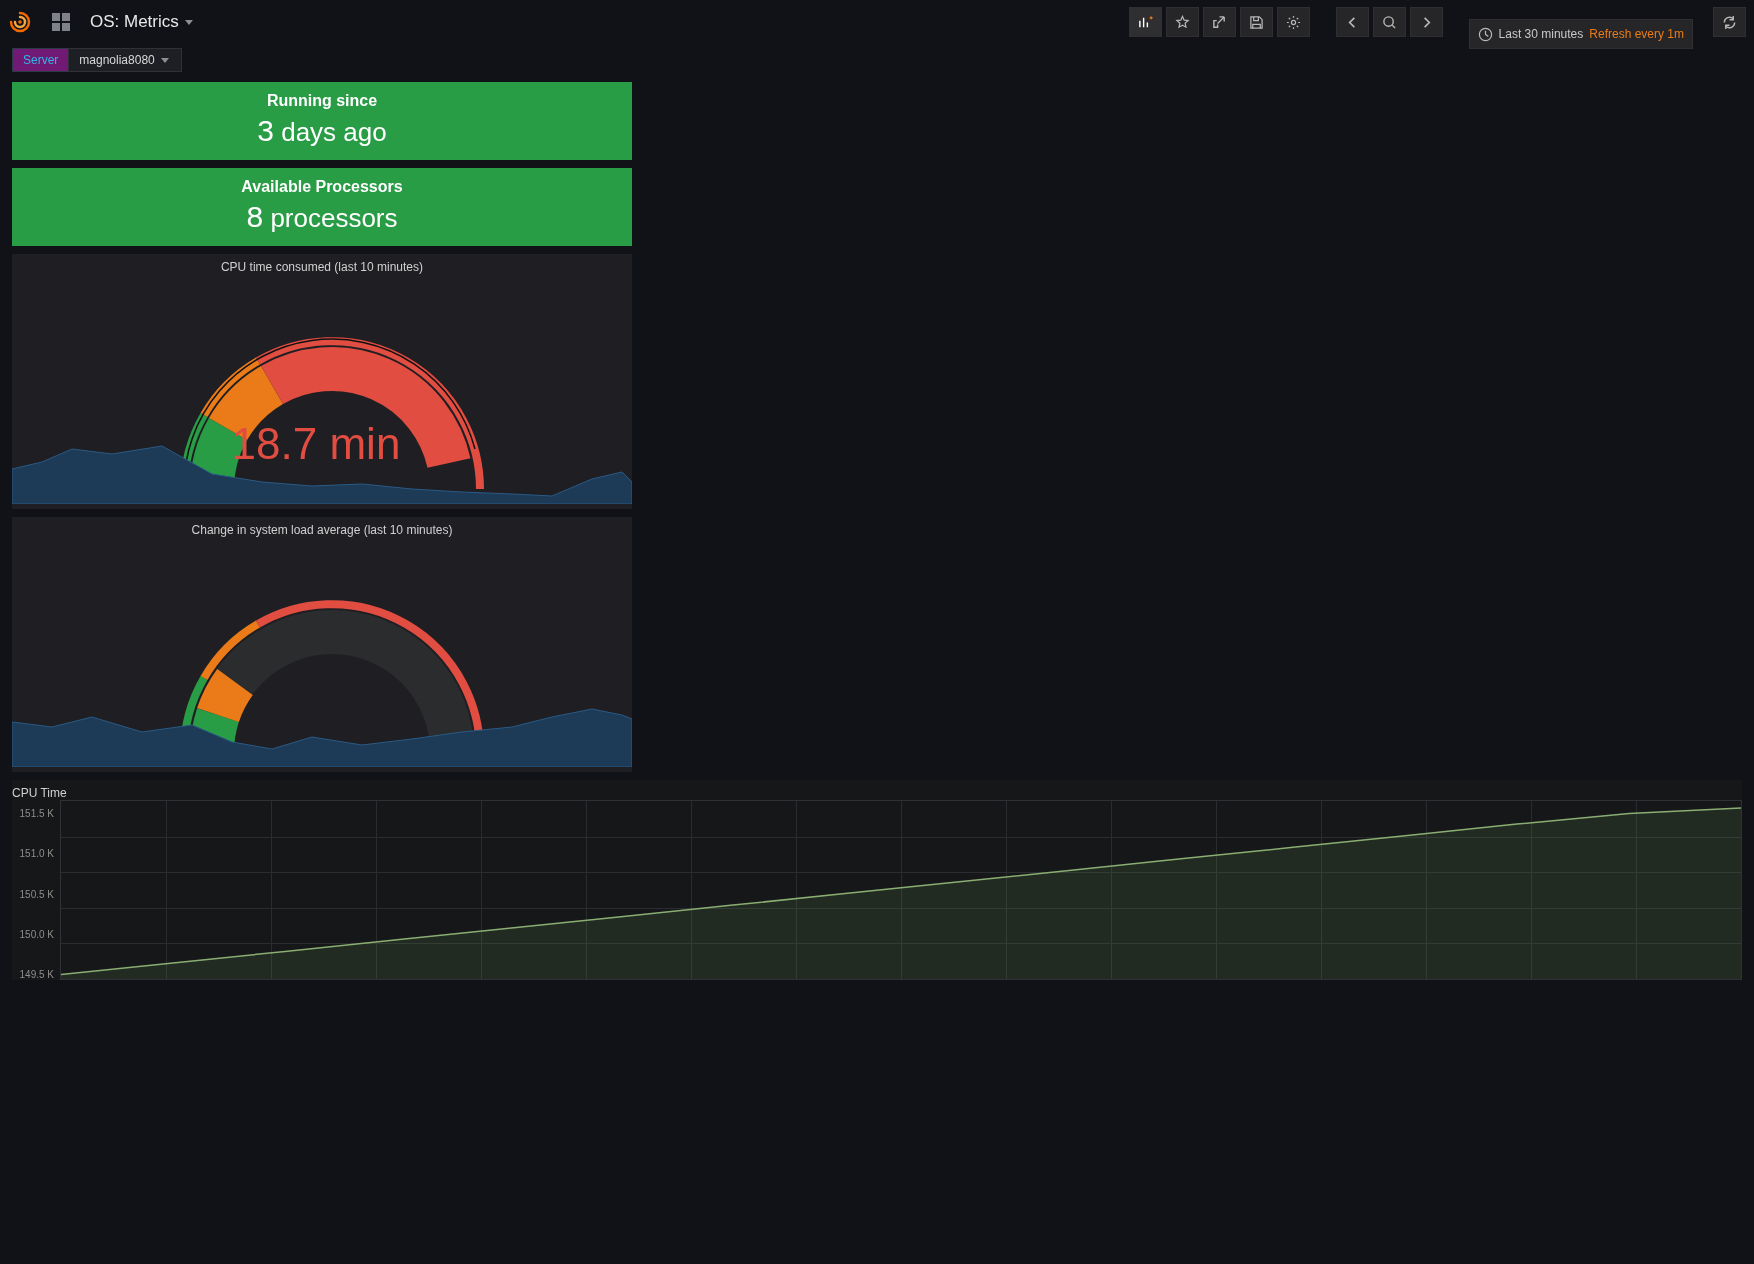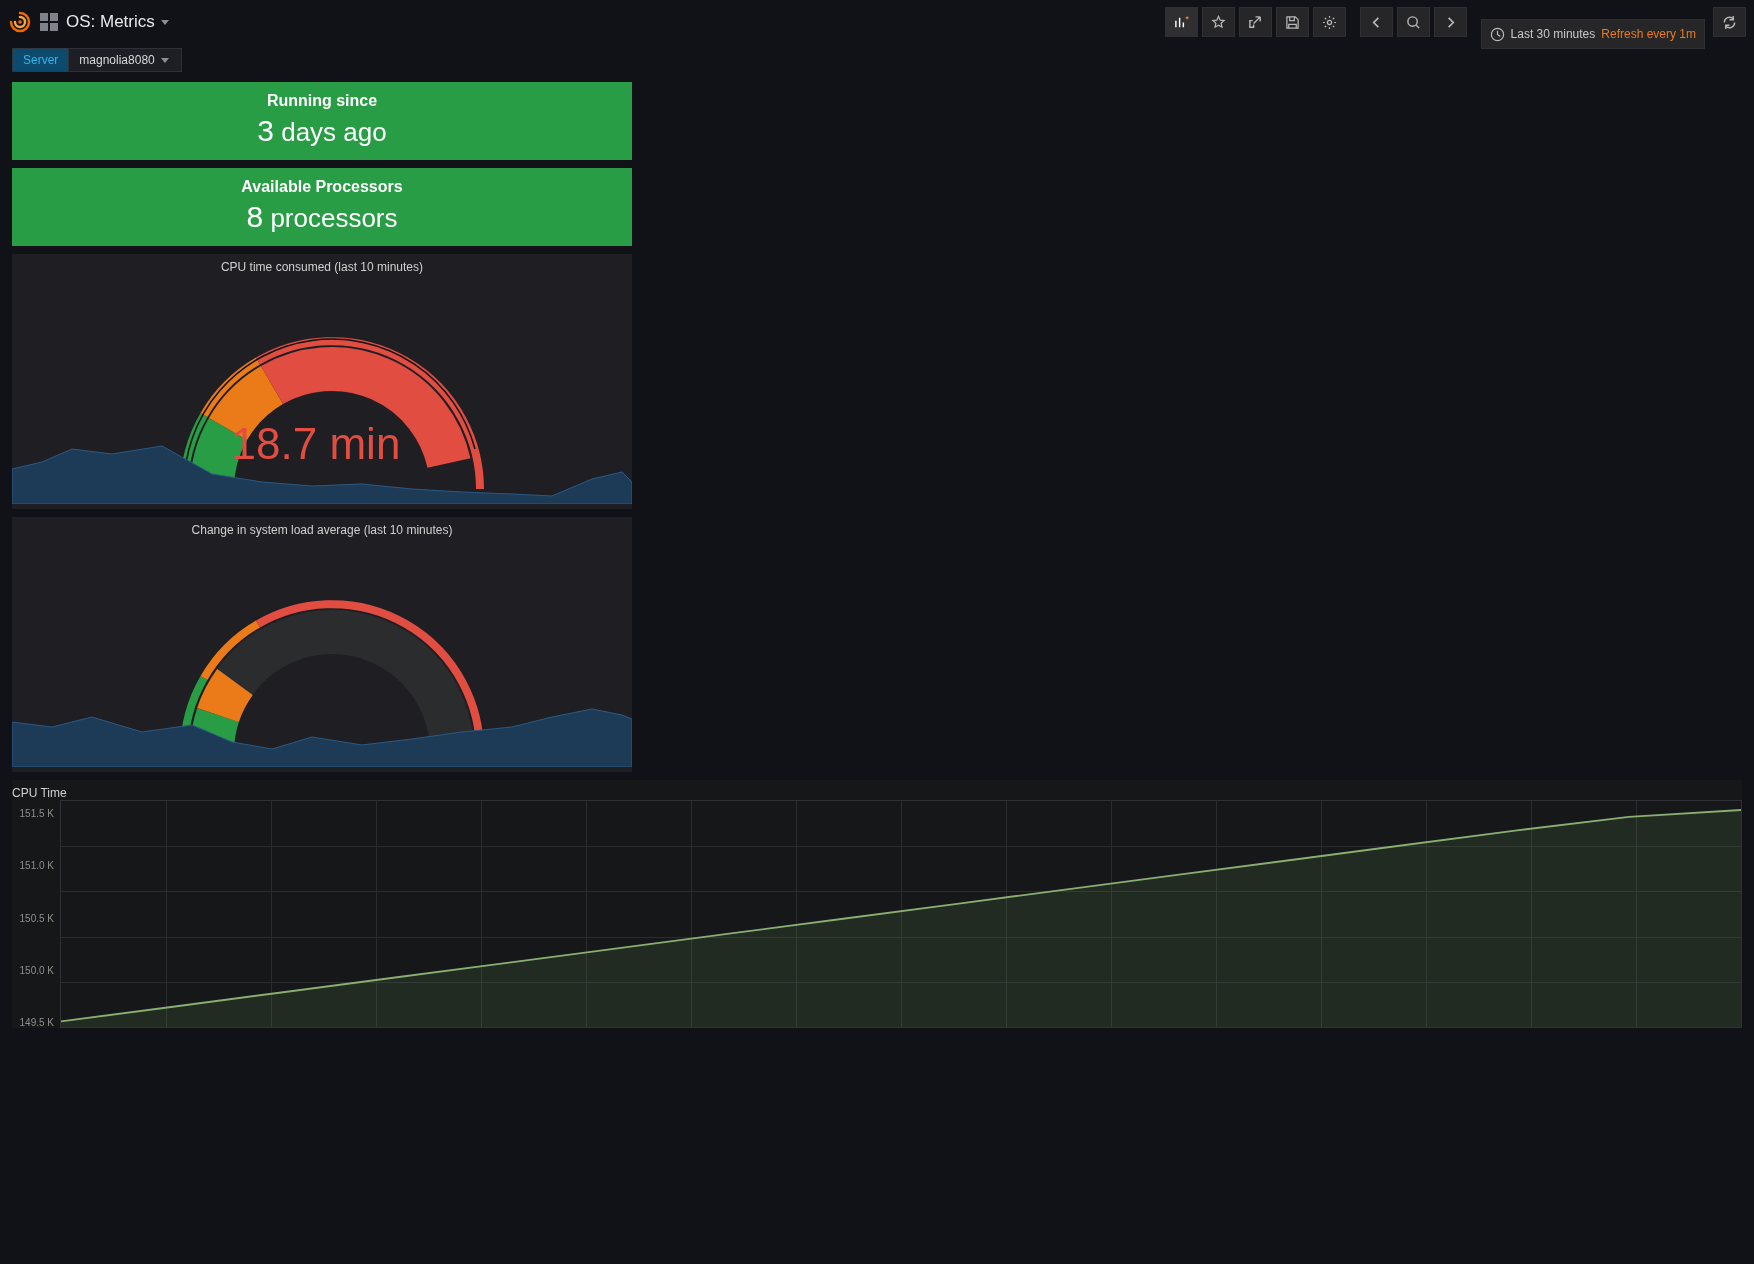--- a/index.html
+++ b/index.html
@@ -1,55 +1,55 @@
 <!DOCTYPE html>
 <html><head>
 <meta charset="utf-8">
 <style>
   html,body{margin:0;padding:0;background:#111217;color:#c7c9cb;font-family:"Helvetica Neue",Arial,sans-serif;font-size:12px;width:1754px;}
   *{box-sizing:border-box;}
   
-  .topbar{height:44px;display:flex;align-items:center;padding:0 8px;gap:8px;}
+  .topbar{height:44px;display:flex;align-items:center;padding:0 8px;gap:20px;}
   .logo{width:24px;height:24px;}
   .grip{width:18px;height:18px;display:grid;grid-template-columns:1fr 1fr;grid-template-rows:1fr 1fr;gap:2px;}
   .grip>div{background:#7f8389;}
   .dash-title{font-size:17px;color:#e8e8e8;display:flex;align-items:center;gap:6px;cursor:pointer;}
   .caret-dn{width:0;height:0;border-left:4px solid transparent;border-right:4px solid transparent;border-top:5px solid #8e8e8e;}
   .topbar-spacer{flex:1;}
   .tb-btn{height:30px;min-width:32px;background:#262628;border:1px solid #2f2f31;display:flex;align-items:center;justify-content:center;color:#b8b8b8;cursor:pointer;padding:0 8px;}
   .tb-group{display:flex;gap:4px;}
   .tb-btn svg{width:15px;height:15px;}
   .tb-btn.active{background:#2f2f31;}
   .range-btn{white-space:nowrap;font-size:12px;gap:6px;margin-top:24px;}
   .range-btn .lbl{color:#c8c8c8;}
   .range-btn .ref{color:#eb7b18;}
   
   .tpl-row{display:flex;align-items:center;gap:0;padding:4px 12px 10px 12px;}
-  .tpl-label{background:#0c4a6e;border:1px solid #2c3a45;color:#33b5e5;padding:4px 10px;font-size:12px;border-right:none;}
+  .tpl-label{background:#701a75;border:1px solid #2c3a45;color:#33b5e5;padding:4px 10px;font-size:12px;border-right:none;}
   .tpl-val{background:#1d1f24;border:1px solid #2f3136;padding:4px 12px 4px 10px;font-size:12px;color:#d8d8d8;display:flex;align-items:center;gap:6px;cursor:pointer;}
   
   .panels{padding:0 12px;}
   .panel{background:#1f1f23;margin-bottom:8px;position:relative;}
   .panel.half{width:620px;}
   .panel-green{background:#299c46;text-align:center;color:#fff;padding:10px 0 12px 0;}
   .panel-green .pt{font-size:16px;font-weight:600;}
   .panel-green .pv{font-size:26px;margin-top:4px;}
   .panel-green .pv .big{font-size:30px;font-weight:500;}
   .gauge-panel{height:255px;}
   .gauge-panel .title{text-align:center;font-size:12px;color:#d0d0d0;padding-top:6px;}
   .gauge-wrap{position:relative;width:100%;height:230px;}
   .gauge-value{position:absolute;left:0;right:12px;top:145px;text-align:center;font-size:44px;font-weight:500;}
   .gauge-value.red{color:#e24d42;}
   .gauge-value.orange{color:#eb7b18;}
   
   .spark{position:absolute;left:0;right:0;bottom:0;height:100px;}
   
   .chart-panel{background:#161719;margin:0 12px;}
   .chart-panel .title{text-align:left;font-size:12px;color:#d0d0d0;padding-top:6px;}
-  .chart-body{display:flex;height:228px;}
+  .chart-body{display:flex;height:180px;}
   .y-axis{display:flex;flex-direction:column;justify-content:space-between;align-items:flex-end;padding:8px 6px 0 6px;font-size:10px;color:#8e8e8e;width:48px;}
   .plot{flex:1;position:relative;border:1px solid #2f3136;}
   .grid-v{position:absolute;top:0;bottom:0;border-left:1px solid #2a2c30;}
   .grid-h{position:absolute;left:0;right:0;border-top:1px solid #2a2c30;}
 </style>
 </head>
 <body>
 
 <div class="topbar">
   <span class="logo">

